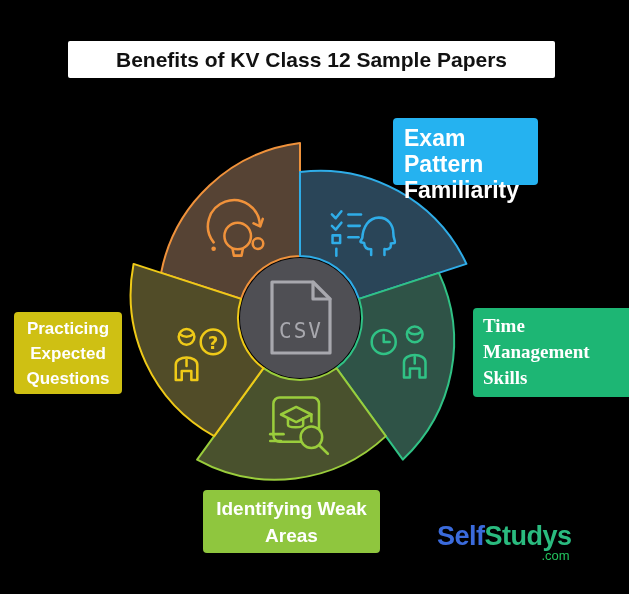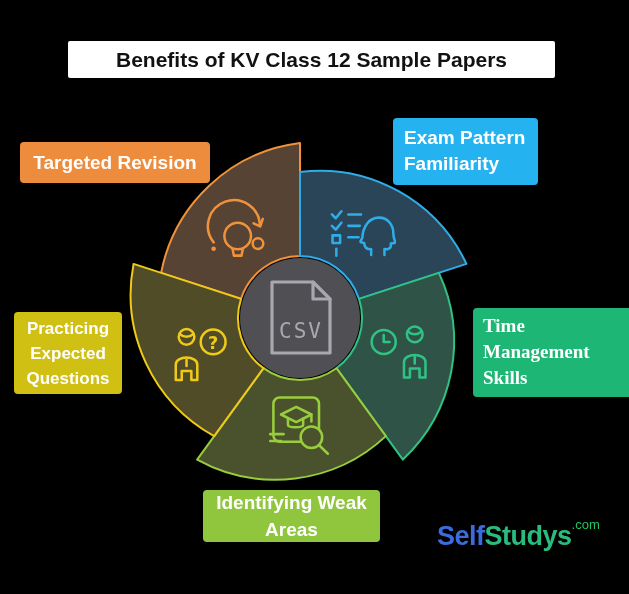--- a/index.html
+++ b/index.html
@@ -7,25 +7,25 @@
        font-family:"Liberation Sans",sans-serif;}
   .canvas{position:absolute;inset:0;}
   #diagram{position:absolute;left:0;top:0;}
   .title-banner{position:absolute;left:68px;top:41px;width:487px;height:37px;
        background:#fff;color:#111;font-weight:bold;font-size:21px;
        display:flex;align-items:center;justify-content:center;border-radius:2px;}
   .seg-label{position:absolute;color:#fff;font-weight:bold;border-radius:4px;
        box-sizing:border-box;}
   .seg-flex{display:flex;align-items:center;}
   .lbl-0{left:20px;top:142px;width:190px;height:41px;font-size:19px;justify-content:center;}
-  .lbl-1{left:393px;top:118px;width:145px;height:67px;font-size:19px;line-height:26px;padding:7px 11px 0;}
+  .lbl-1{left:393px;top:118px;width:145px;height:67px;font-size:23px;line-height:26px;padding:7px 11px 0;}
   .lbl-2{left:473px;top:308px;width:166px;height:89px;font-size:19px;line-height:26px;padding:5px 10px 0;font-family:Liberation Serif, serif;}
-  .lbl-3{left:203px;top:490px;width:177px;height:52px;font-size:19px;line-height:27px;justify-content:center;text-align:center;}
+  .lbl-3{left:203px;top:490px;width:177px;height:63px;font-size:19px;line-height:27px;justify-content:center;text-align:center;}
   .lbl-4{left:14px;top:312px;width:108px;height:82px;font-size:17px;line-height:25px;justify-content:center;text-align:center;padding:2px;}
-  .logo{position:absolute;left:437px;top:521px;display:flex;flex-direction:row;}
+  .logo{position:absolute;left:437px;top:521px;display:flex;flex-direction:column;}
   .logo-main{font-size:27px;font-weight:bold;letter-spacing:-0.5px;line-height:31px;white-space:nowrap;}
   .logo-com{font-size:13px;text-align:right;margin-top:-4px;padding-right:2px;}
 </style>
 </head>
 <body>
 
 <div class="canvas">
 
   <svg id="diagram" width="629" height="594" viewBox="0 0 629 594">
     <defs>
@@ -106,21 +106,20 @@
         <use href="#lightbulb-refresh-icon" x="199.7" y="194.2" width="76" height="76" style="color: rgb(240, 146, 59); --seg-fill: #564334;"></use>
         <use href="#checklist-head-icon" x="324.3" y="194.2" width="76" height="76" style="color: rgb(47, 173, 232); --seg-fill: #2A4558;"></use>
         <use href="#clock-person-icon" x="362.8" y="312.8" width="76" height="76" style="color: rgb(48, 194, 133); --seg-fill: #2F5347;"></use>
         <use href="#book-search-icon" x="262.0" y="386.0" width="76" height="76" style="color: rgb(154, 205, 60); --seg-fill: #49512D;"></use>
         <use href="#person-question-icon" x="161.2" y="312.8" width="76" height="76" style="color: rgb(239, 202, 24); --seg-fill: #514C28;"></use>
       </g>
   </svg>
 
   <div class="title-banner" style="background-color: rgb(255, 255, 255);">Benefits of KV Class 12 Sample Papers</div>
 
-  <div class="seg-label seg-flex lbl-0" style="background-color: rgb(238, 140, 62);">Targeted Revision</div>
   <div class="seg-label lbl-1" style="background-color: rgb(37, 178, 240);">Exam Pattern Familiarity</div>
   <div class="seg-label lbl-2" style="background-color: rgb(29, 182, 116);">Time Management Skills</div>
   <div class="seg-label seg-flex lbl-3" style="background-color: rgb(143, 198, 62);">Identifying Weak Areas</div>
   <div class="seg-label seg-flex lbl-4" style="background-color: rgb(207, 192, 19);">Practicing Expected Questions</div>
 
   <div class="logo">
     <div class="logo-main">
       <span style="color: rgb(59, 107, 220);">Self</span><span style="color: rgb(42, 187, 127);">Studys</span>
     </div>
     <div class="logo-com" style="color: #22c55e;">.com</div>

